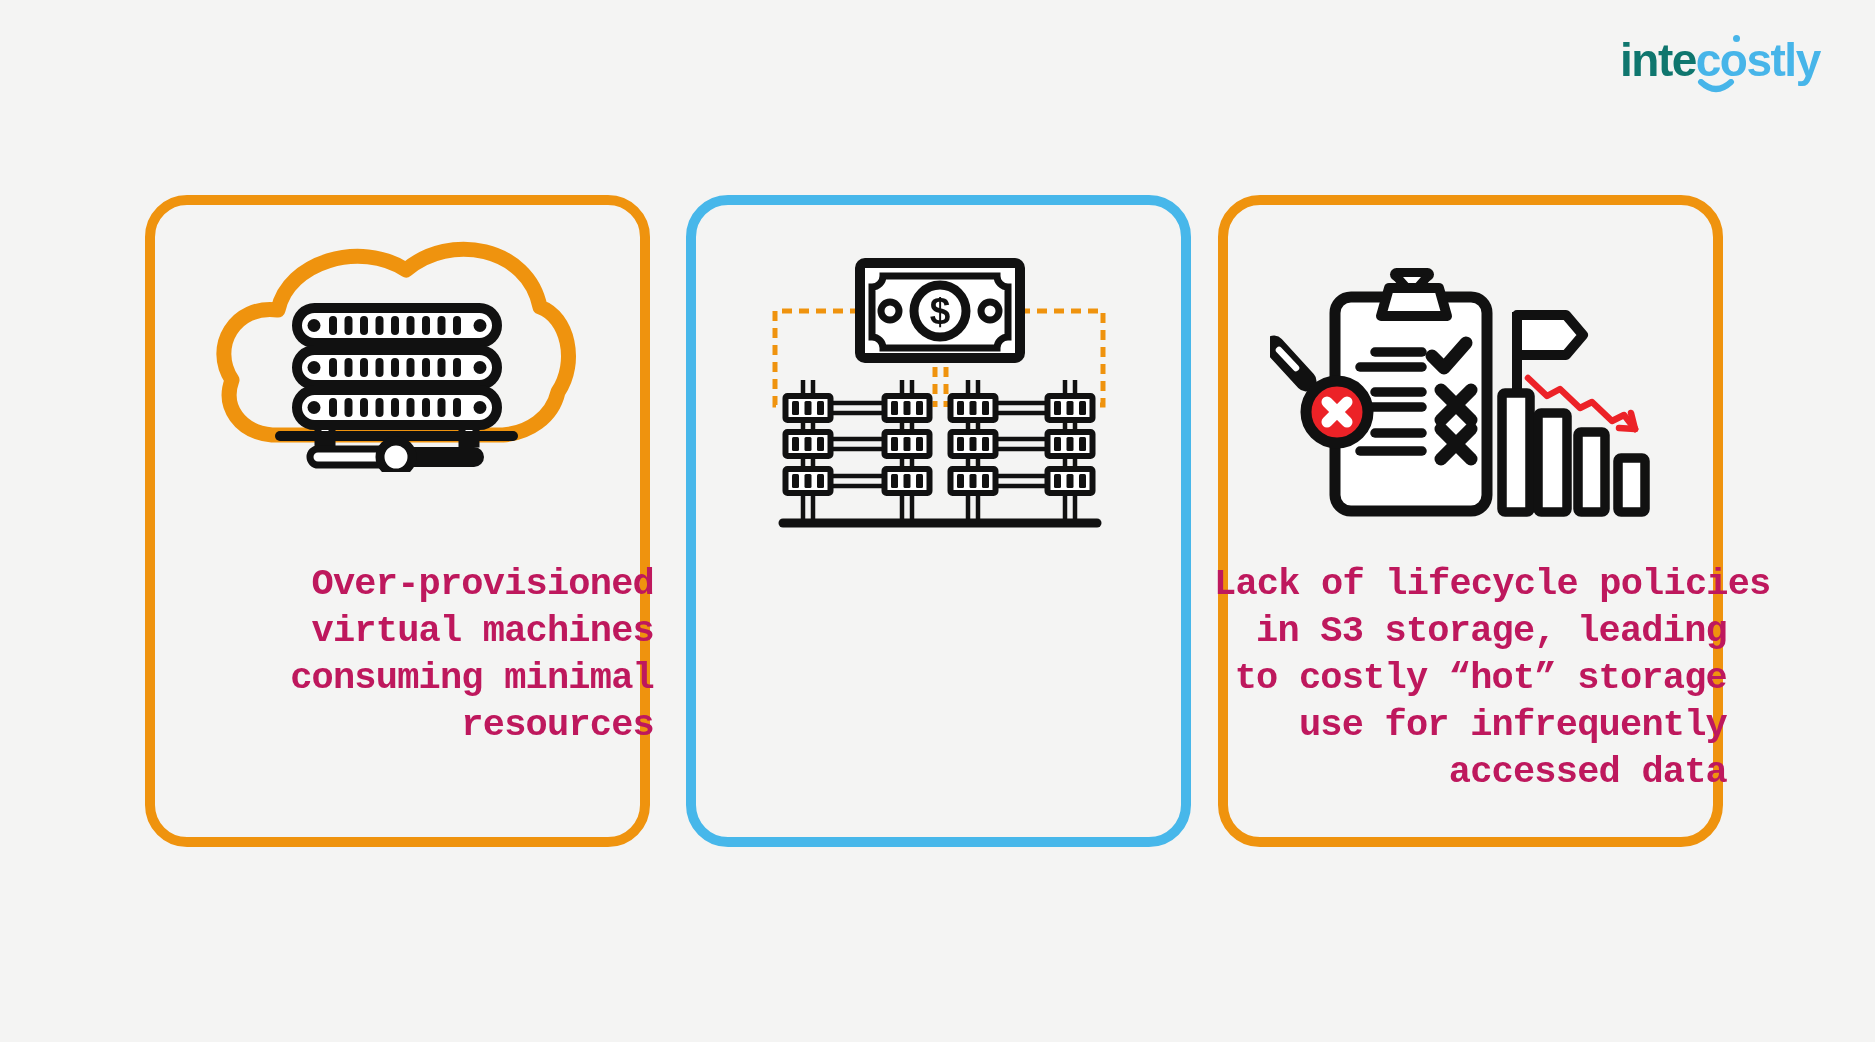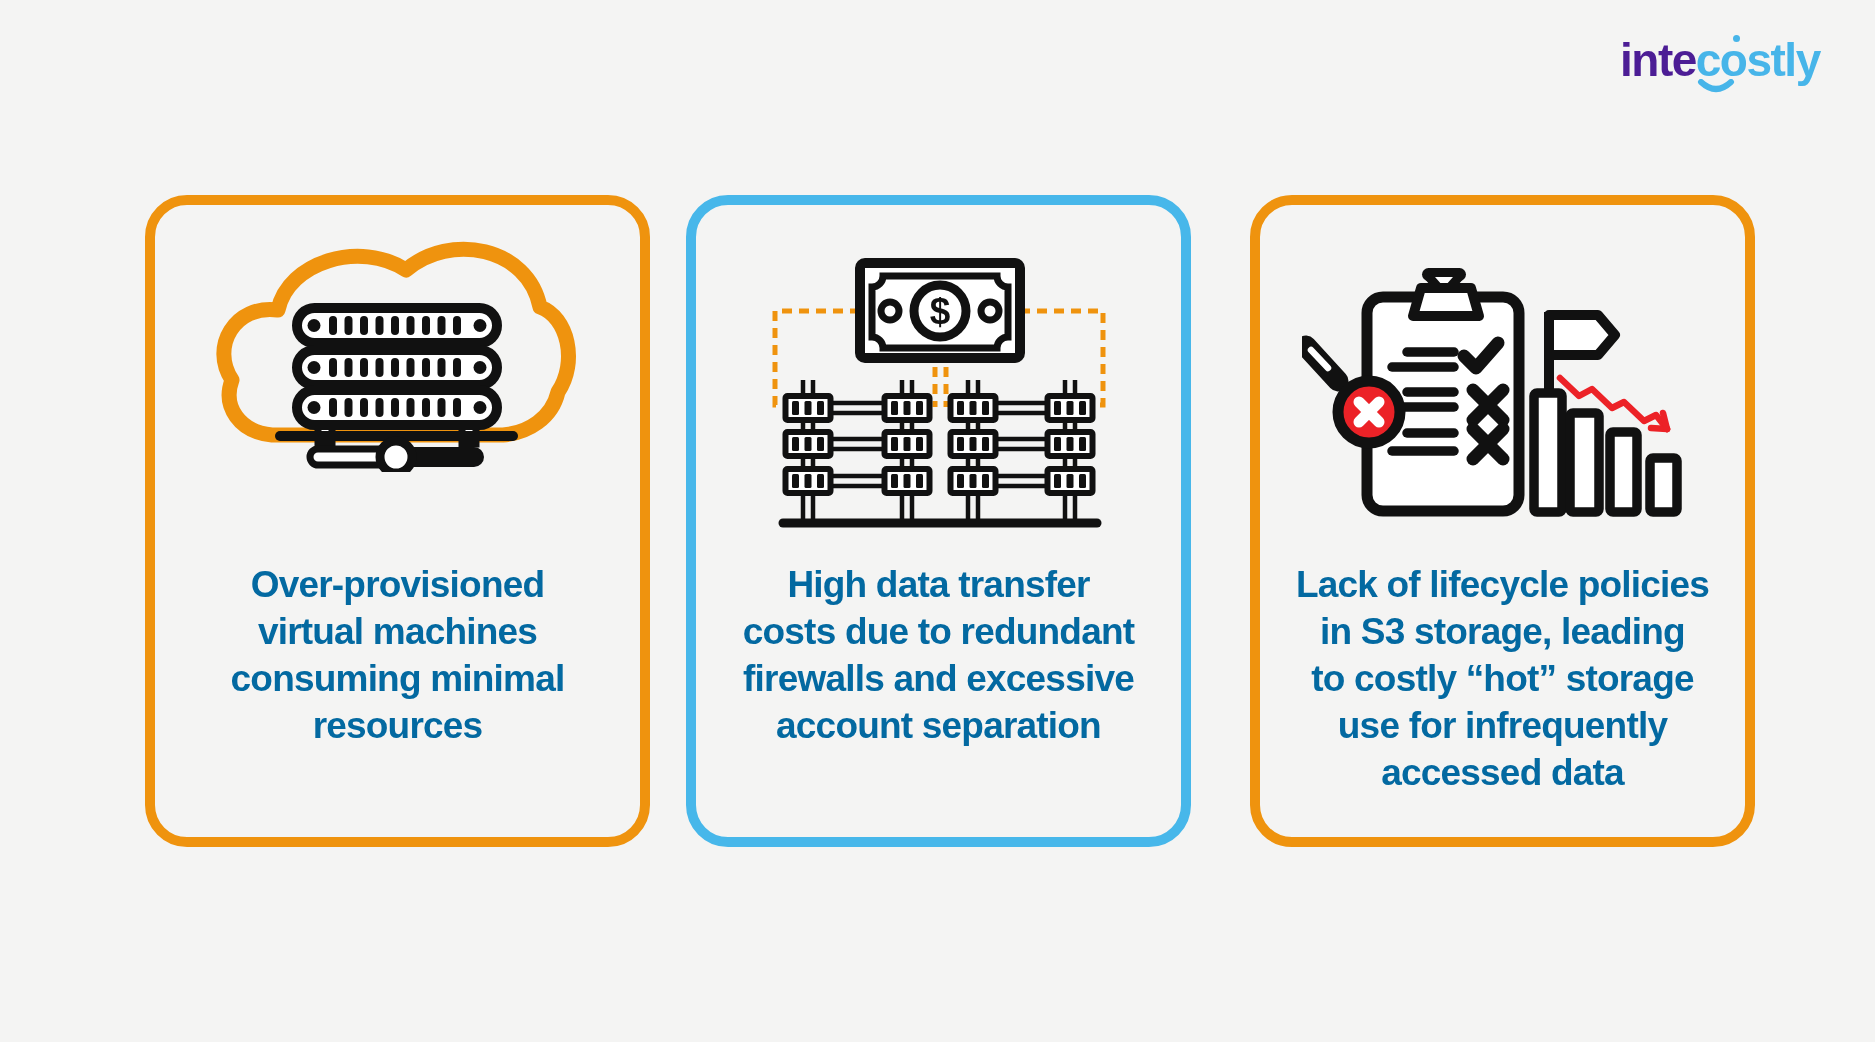--- a/index.html
+++ b/index.html
@@ -6,41 +6,42 @@
   body{
     width:1875px;height:1042px;position:relative;overflow:hidden;
     background:#f4f4f3;
     font-family:"Liberation Sans", sans-serif;
   }
   .logo{
     position:absolute;left:1620px;top:30px;width:240px;height:80px;
     font-weight:700;font-size:46px;letter-spacing:-1.5px;line-height:60px;
     white-space:nowrap;
   }
-  .logo .p1{color:#4c1d95;}
+  .logo .p1{color:#0f766e;}
   .logo .p2{color:#47B5E9;}
   .logo-smile{position:absolute;left:77px;top:49px;}
   .logo-dot{position:absolute;left:113px;top:5px;width:7px;height:7px;border-radius:50%;background:#47B5E9;}
   .card{
     position:absolute;top:195px;width:505px;height:652px;
     border:10px solid #EF930E;border-radius:42px;background:#f4f4f3;
     box-sizing:border-box;
   }
   .card.c1{left:145px;}
   .card.c2{left:686px;}
-  .card.c3{left:1250px;}
+  .card.c3{left:1218px;}
   .card-icon{position:absolute;}
   .c1 .card-icon{left:55px;top:17px;}
   .c2 .card-icon{left:74px;top:50px;}
   .c3 .card-icon{left:42px;top:50px;}
   .card-text{
     position:absolute;left:-14px;right:-14px;top:356px;
-    text-align:center;color:#0369a1;
+    text-align:right;color:#be185d;
     font-size:37px;font-weight:700;line-height:47px;letter-spacing:-0.8px;
     white-space:pre;
+    font-family:Liberation Mono, monospace;
   }
 </style>
 </head>
 <body>
 
 <div class="logo">
   <span class="p1">inte</span><span class="p2">costly</span>
   <svg class="logo-smile" width="38" height="18" viewBox="0 0 38 18">
     <path d="M4 3 Q19 17 34 3" fill="none" stroke="#47B5E9" stroke-width="6" stroke-linecap="round"></path>
   </svg>
@@ -221,24 +222,20 @@
 
     <g>
       <rect x="90" y="8" width="160" height="95" rx="5" fill="#ffffff" stroke="#111111" stroke-width="10"></rect>
       <path d="M 113 21 H 227 A 11 11 0 0 0 238 32 V 82 A 11 11 0 0 0 227 93 H 113 A 11 11 0 0 0 102 82 V 32 A 11 11 0 0 0 113 21 Z" fill="none" stroke="#111111" stroke-width="7"></path>
       <circle cx="170" cy="56" r="26" fill="#ffffff" stroke="#111111" stroke-width="9"></circle>
       <circle cx="120" cy="56" r="9" fill="#ffffff" stroke="#111111" stroke-width="7"></circle>
       <circle cx="220" cy="56" r="9" fill="#ffffff" stroke="#111111" stroke-width="7"></circle>
       <text x="170" y="69" font-size="37" font-weight="700" fill="#111111" text-anchor="middle" font-family="Liberation Sans, sans-serif">$</text>
     </g>
   </svg>
-  <div class="card-text">High data transfer
-costs due to redundant
-firewalls and excessive
-account separation</div>
 </div>
 
 <div class="card c3" style="border-color: rgb(239, 147, 14);">
   <svg class="card-icon" width="395" height="265" viewBox="0 0 395 265">
 
     <rect x="65" y="42" width="152" height="214" rx="16" fill="#ffffff" stroke="#111111" stroke-width="11"></rect>
 
     <g>
       <rect x="120" y="13" width="44" height="13" rx="6.5" fill="#111111"></rect>
       <path d="M127 22 L142 39 L157 22" fill="#ffffff" stroke="#111111" stroke-width="9" stroke-linejoin="round"></path>

